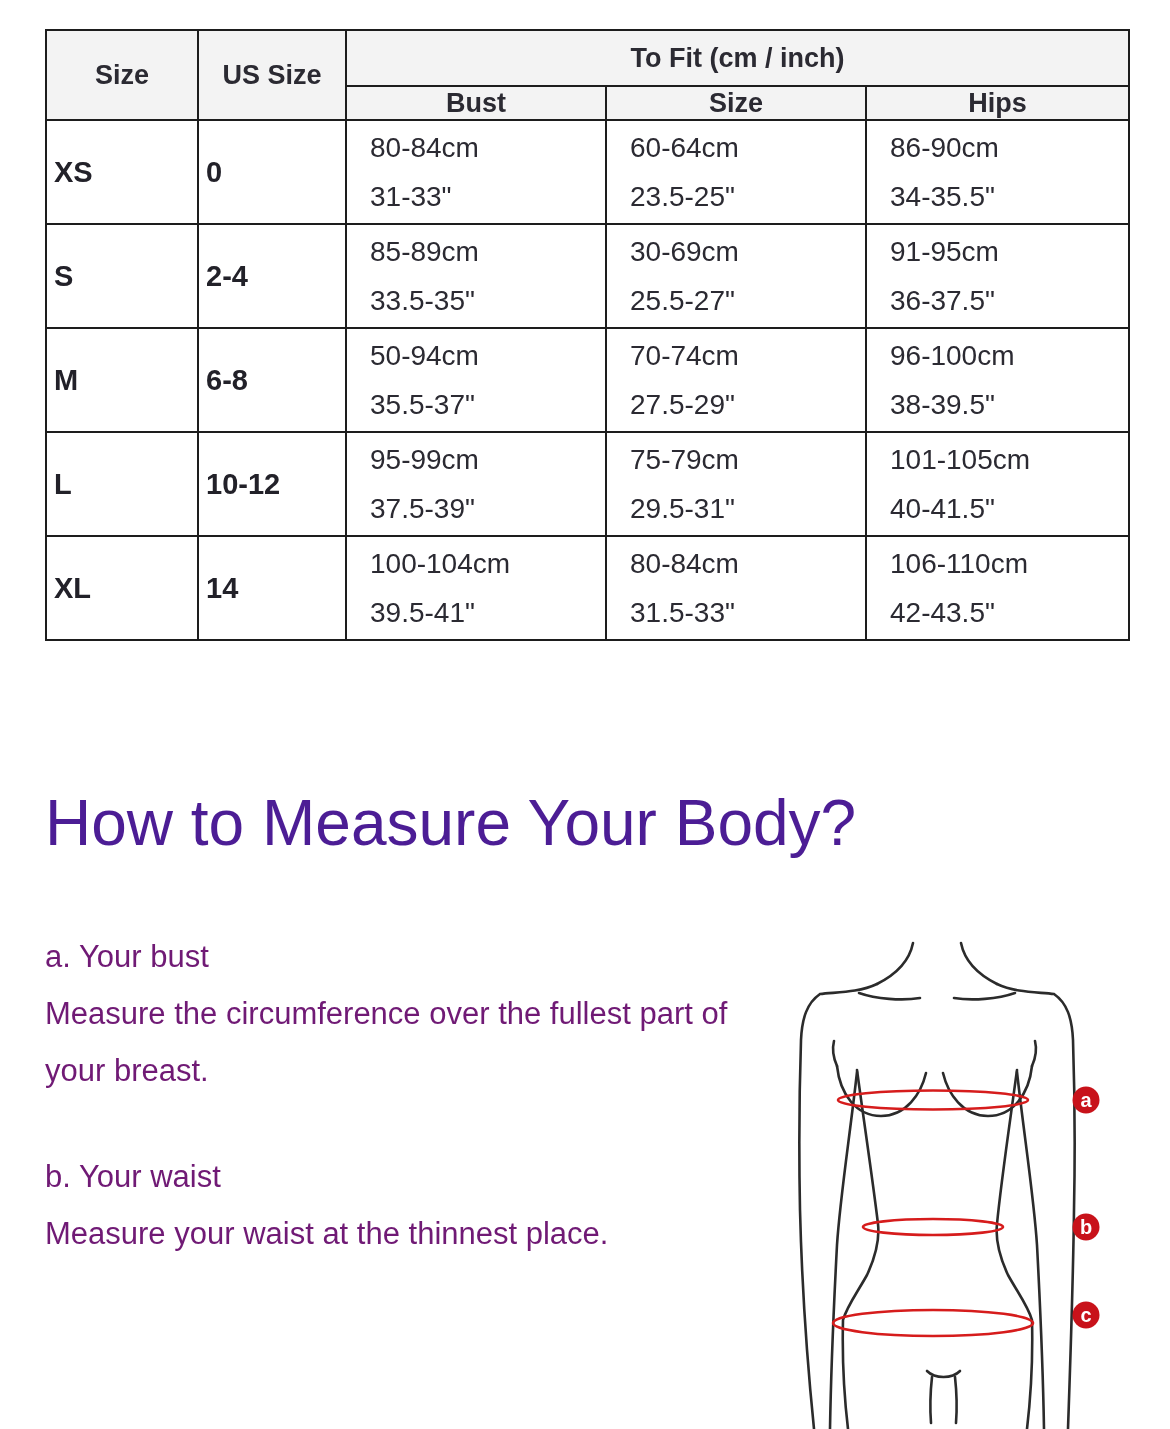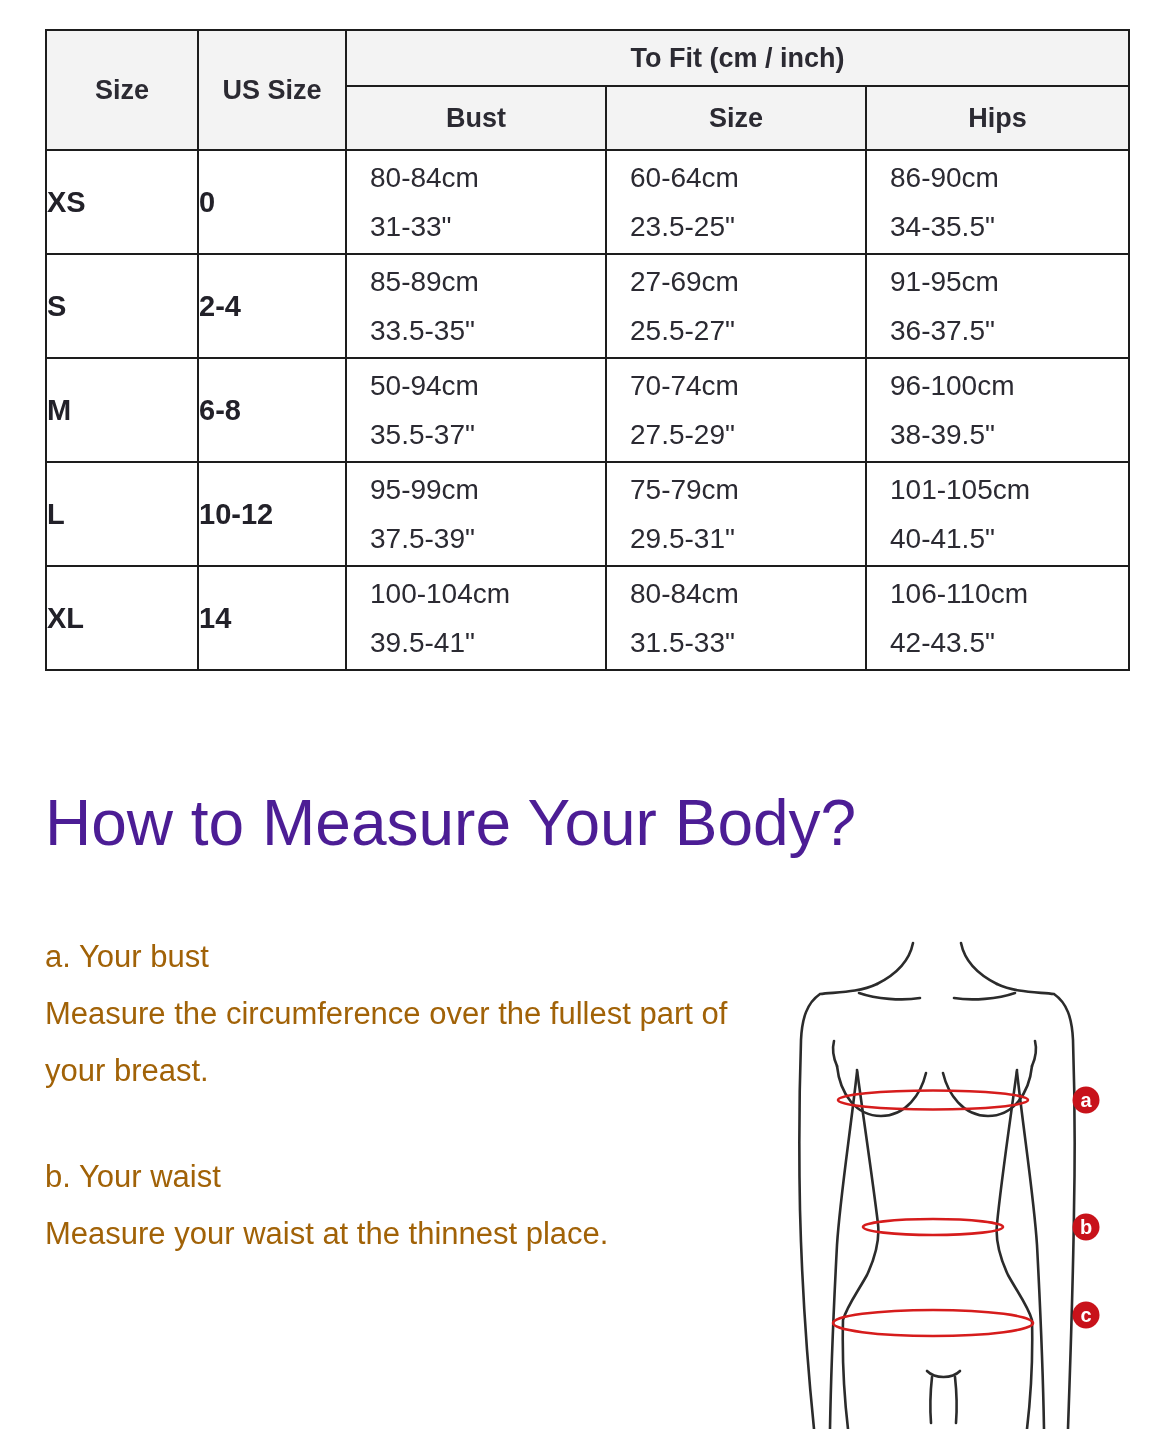--- a/index.html
+++ b/index.html
@@ -14,39 +14,39 @@
     border-collapse:collapse; table-layout:fixed;
   }
   table.size-table th, table.size-table td {
     border:2.5px solid #1d1d1d;
   }
   table.size-table thead th {
     background:#f3f3f3; font-weight:bold; font-size:27px; text-align:center;
     color:#2b2a32;
   }
   tr.row-tofit th { height:56px; }
-  tr.row-sub th   { height:64px;margin-left:20px; }
+  tr.row-sub th   { height:34px;margin-left:20px; }
   table.size-table tbody td { height:104px; vertical-align:middle; background:#ffffff; }
   td.cell-size {
-    font-weight:bold; font-size:29px; color:#222129;
+    font-weight:bold; font-size:29px; padding-left:7px; color:#222129;
   }
   td.cell-meas { font-size:28px; padding-left:23px; color:#2b2a32; }
   .m-line { line-height:30px; }
   .m-cm { margin-bottom:19px; }
   
   .title {
     position:absolute; left:45px; top:786px;
     font-size:64px; font-weight:400; letter-spacing:0px; color:#4c1d95;
     white-space:nowrap;
   }
   
   .sections { position:absolute; left:45px; top:928px; width:732px; }
   .section { margin-bottom:49px; }
   .section .s-label, .section .s-text {
-    font-size:31px; line-height:57px; color:#a16207;
+    font-size:31px; line-height:57px; color:#701a75;
   }
   
   .figure { position:absolute; left:780px; top:930px; width:390px; height:499px; }
   .figure svg { display:block; width:390px; height:499px; }
 </style>
 </head>
 <body>
 
 <div class="page">
 
@@ -88,21 +88,21 @@
           </td>
       </tr>
       <tr>
         <td class="cell-size">S</td>
         <td class="cell-size">2-4</td>
         <td class="cell-meas">
           <div class="m-line m-cm">85-89cm</div>
           <div class="m-line">33.5-35"</div>
           </td>
         <td class="cell-meas">
-          <div class="m-line m-cm">27-69cm</div>
+          <div class="m-line m-cm">30-69cm</div>
           <div class="m-line">25.5-27"</div>
           </td>
         <td class="cell-meas">
           <div class="m-line m-cm">91-95cm</div>
           <div class="m-line">36-37.5"</div>
           </td>
       </tr>
       <tr>
         <td class="cell-size">M</td>
         <td class="cell-size">6-8</td>

